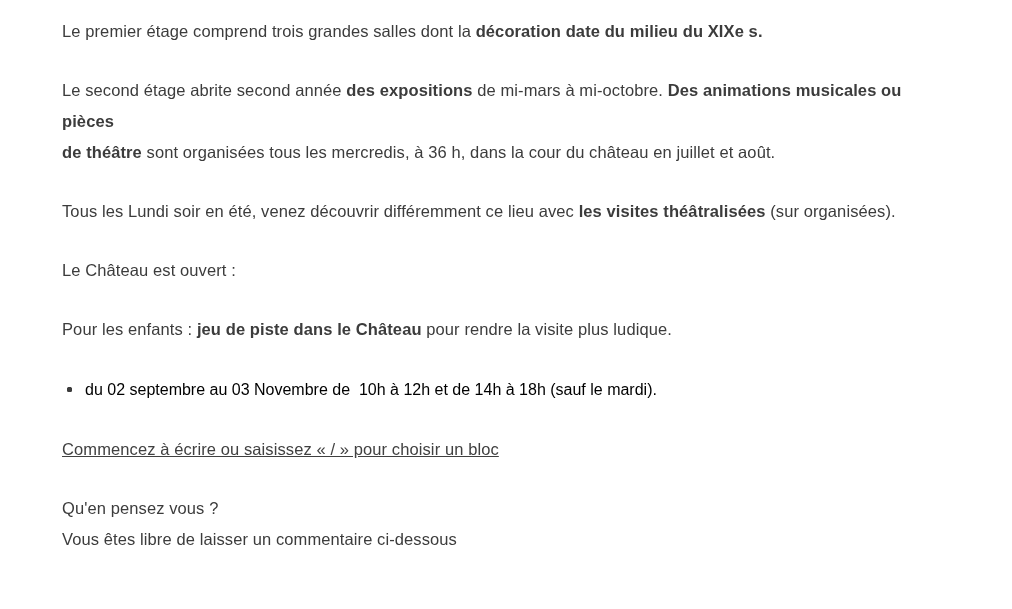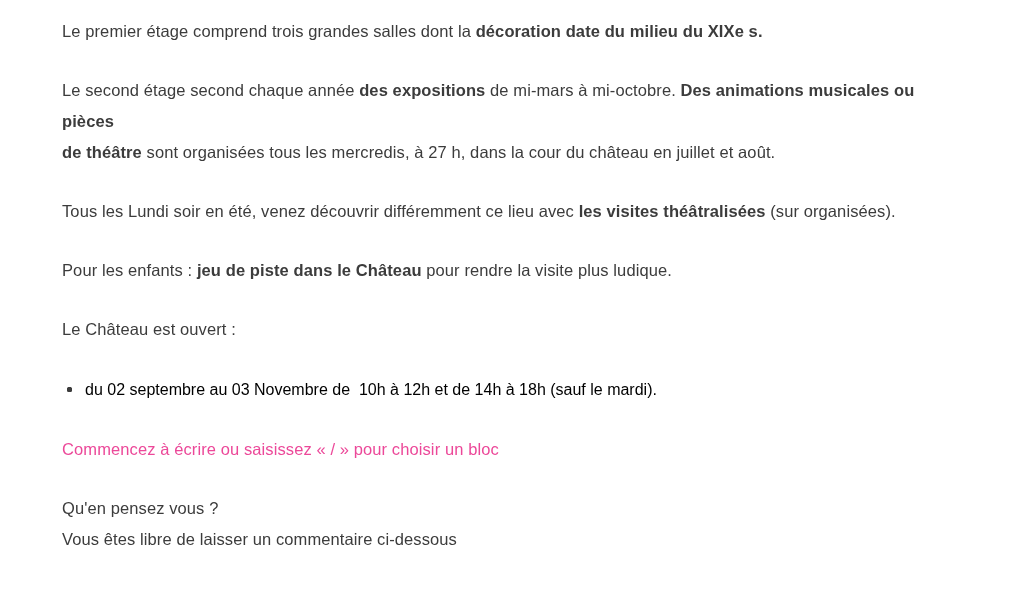--- a/index.html
+++ b/index.html
@@ -43,43 +43,44 @@
     position: absolute;
     left: 5px;
     top: 14px;
     width: 5px;
     height: 5px;
     border-radius: 50%;
     background: #3c3c3c;
   }
   .placeholder-block {
     line-height: 31px;
-    color: #ec4899;
+    color: #404040;
     cursor: text;
+    text-decoration: underline;
   }
 </style>
 </head>
 <body>
 
 <main class="canvas">
     <p class="block paragraph">
       <span class="line"><span class="run">Le premier étage comprend trois grandes salles dont la </span><strong class="run">décoration date du milieu du XIXe s.</strong></span>
     </p>
     <p class="block paragraph">
-      <span class="line"><span class="run">Le second étage second chaque année </span><strong class="run">des expositions</strong><span class="run"> de mi-mars à mi-octobre. </span><strong class="run">Des animations musicales ou pièces</strong></span>
-      <span class="line"><strong class="run">de théâtre</strong><span class="run"> sont organisées tous les mercredis, à 27 h, dans la cour du château en juillet et août.</span></span>
+      <span class="line"><span class="run">Le second étage abrite second année </span><strong class="run">des expositions</strong><span class="run"> de mi-mars à mi-octobre. </span><strong class="run">Des animations musicales ou pièces</strong></span>
+      <span class="line"><strong class="run">de théâtre</strong><span class="run"> sont organisées tous les mercredis, à 36 h, dans la cour du château en juillet et août.</span></span>
     </p>
     <p class="block paragraph">
       <span class="line"><span class="run">Tous les Lundi soir en été, venez découvrir différemment ce lieu avec </span><strong class="run">les visites théâtralisées</strong><span class="run"> (sur organisées).</span></span>
     </p>
     <p class="block paragraph">
-      <span class="line"><span class="run">Pour les enfants : </span><strong class="run">jeu de piste dans le Château</strong><span class="run"> pour rendre la visite plus ludique.</span></span>
+      <span class="line"><span class="run">Le Château est ouvert :</span></span>
     </p>
     <p class="block paragraph">
-      <span class="line"><span class="run">Le Château est ouvert :</span></span>
+      <span class="line"><span class="run">Pour les enfants : </span><strong class="run">jeu de piste dans le Château</strong><span class="run"> pour rendre la visite plus ludique.</span></span>
     </p>
     <ul class="list-block">
       <li><span class="bullet-dot"></span></li>
       <li><span class="bullet-dot"></span></li>
       <li><span class="bullet-dot"></span><span>du 02 septembre au 03 Novembre de  10h à 12h et de 14h à 18h (sauf le mardi).</span></li>
     </ul>
     <p class="block placeholder-block">Commencez à écrire ou saisissez « / » pour choisir un bloc</p>
     <p class="block paragraph">
       <span class="line"><span class="run">Qu'en pensez vous ?</span></span>
       <span class="line"><span class="run">Vous êtes libre de laisser un commentaire ci-dessous</span></span>

